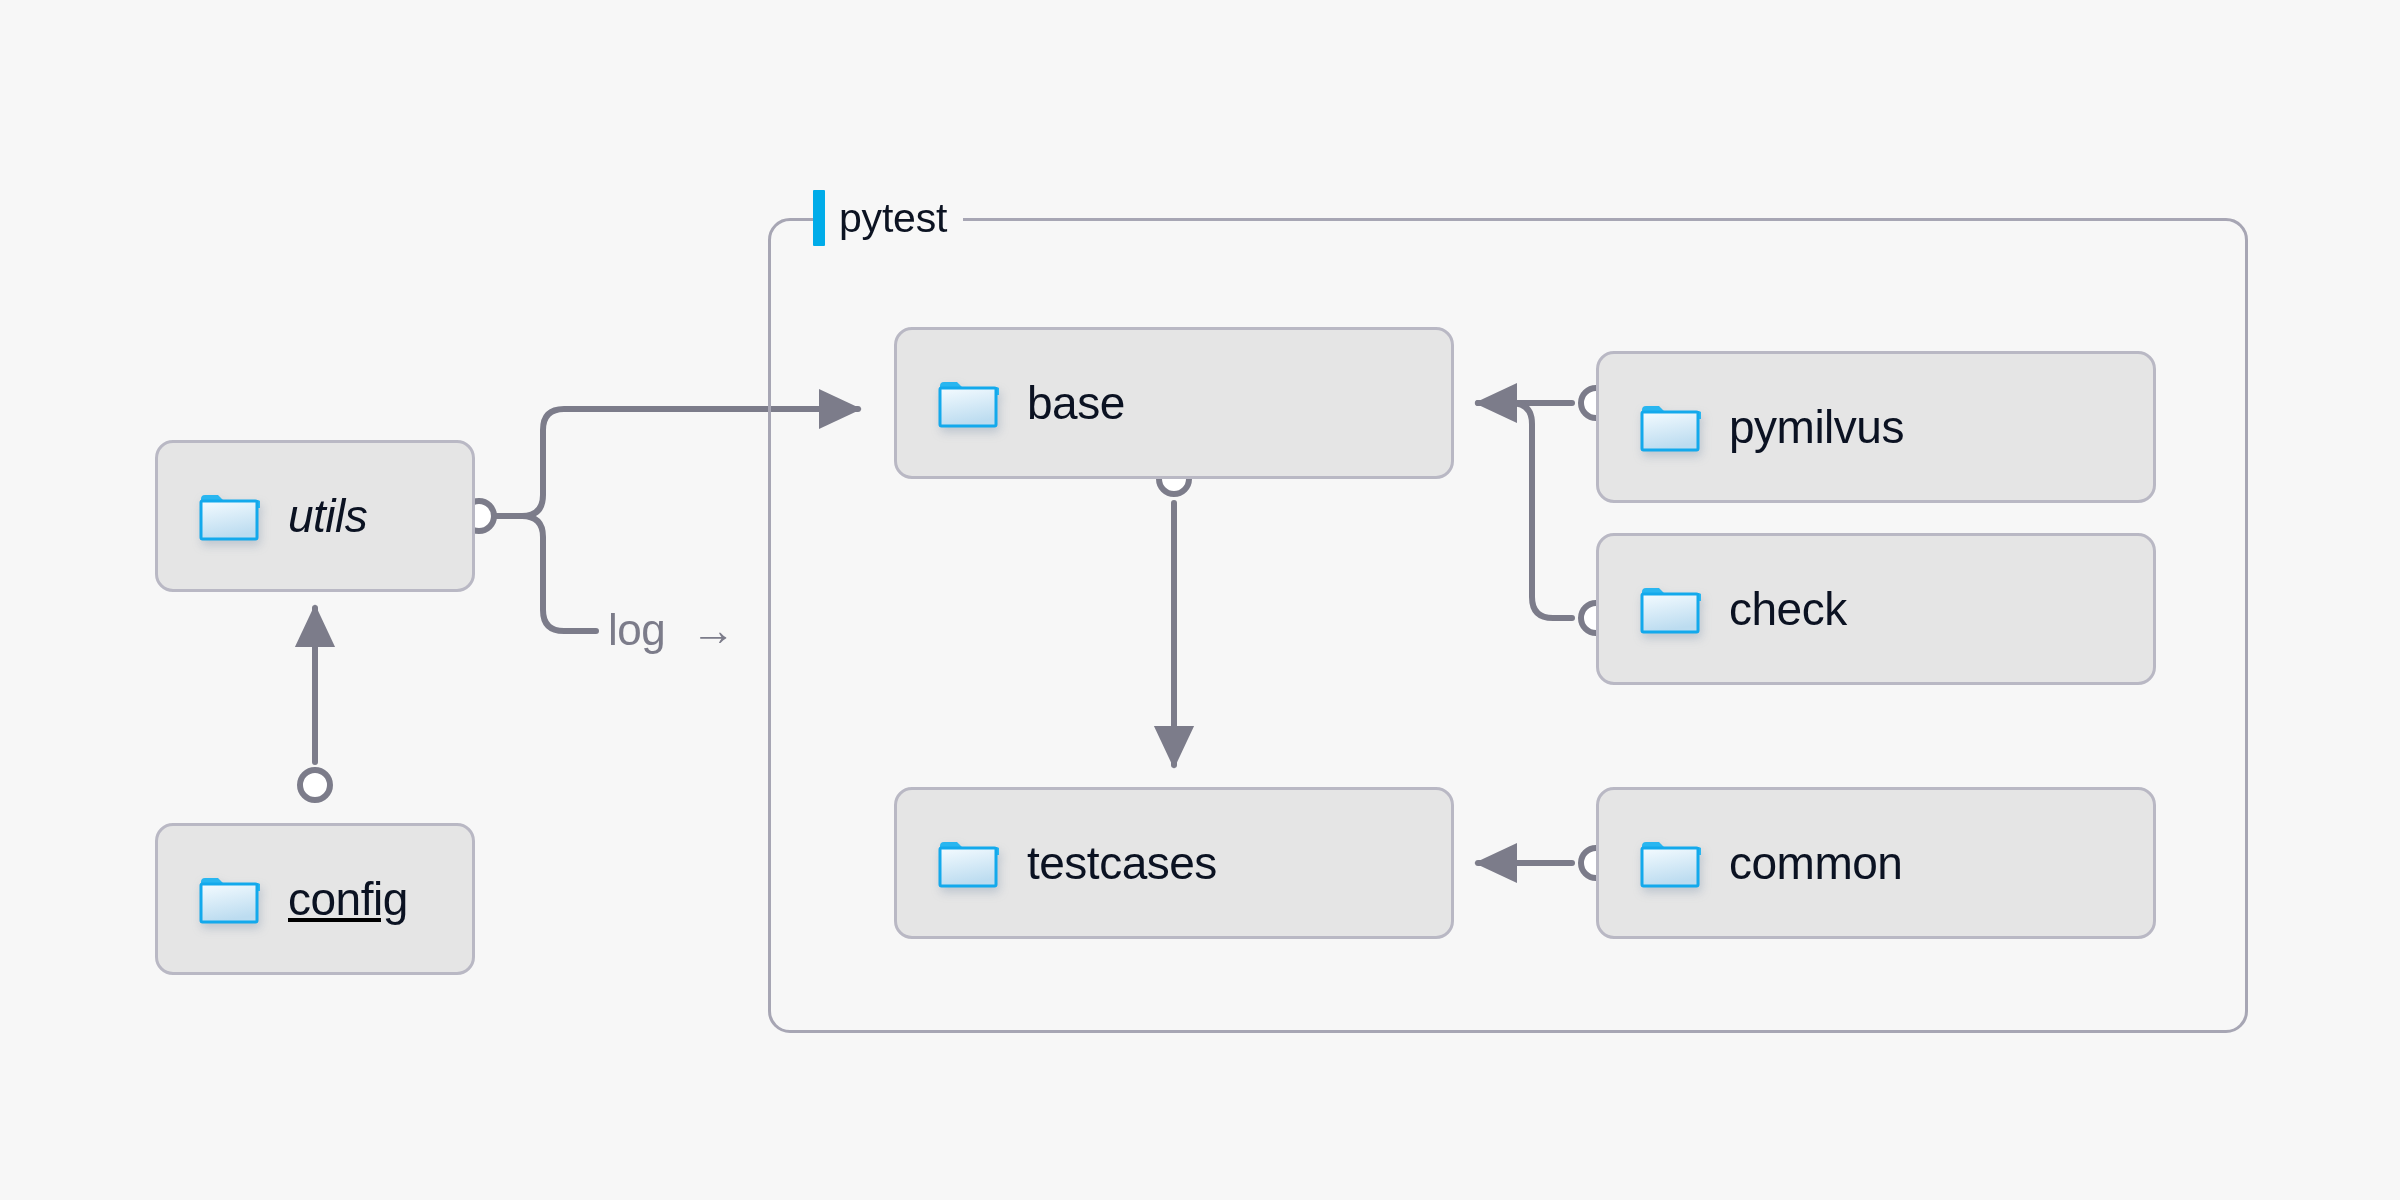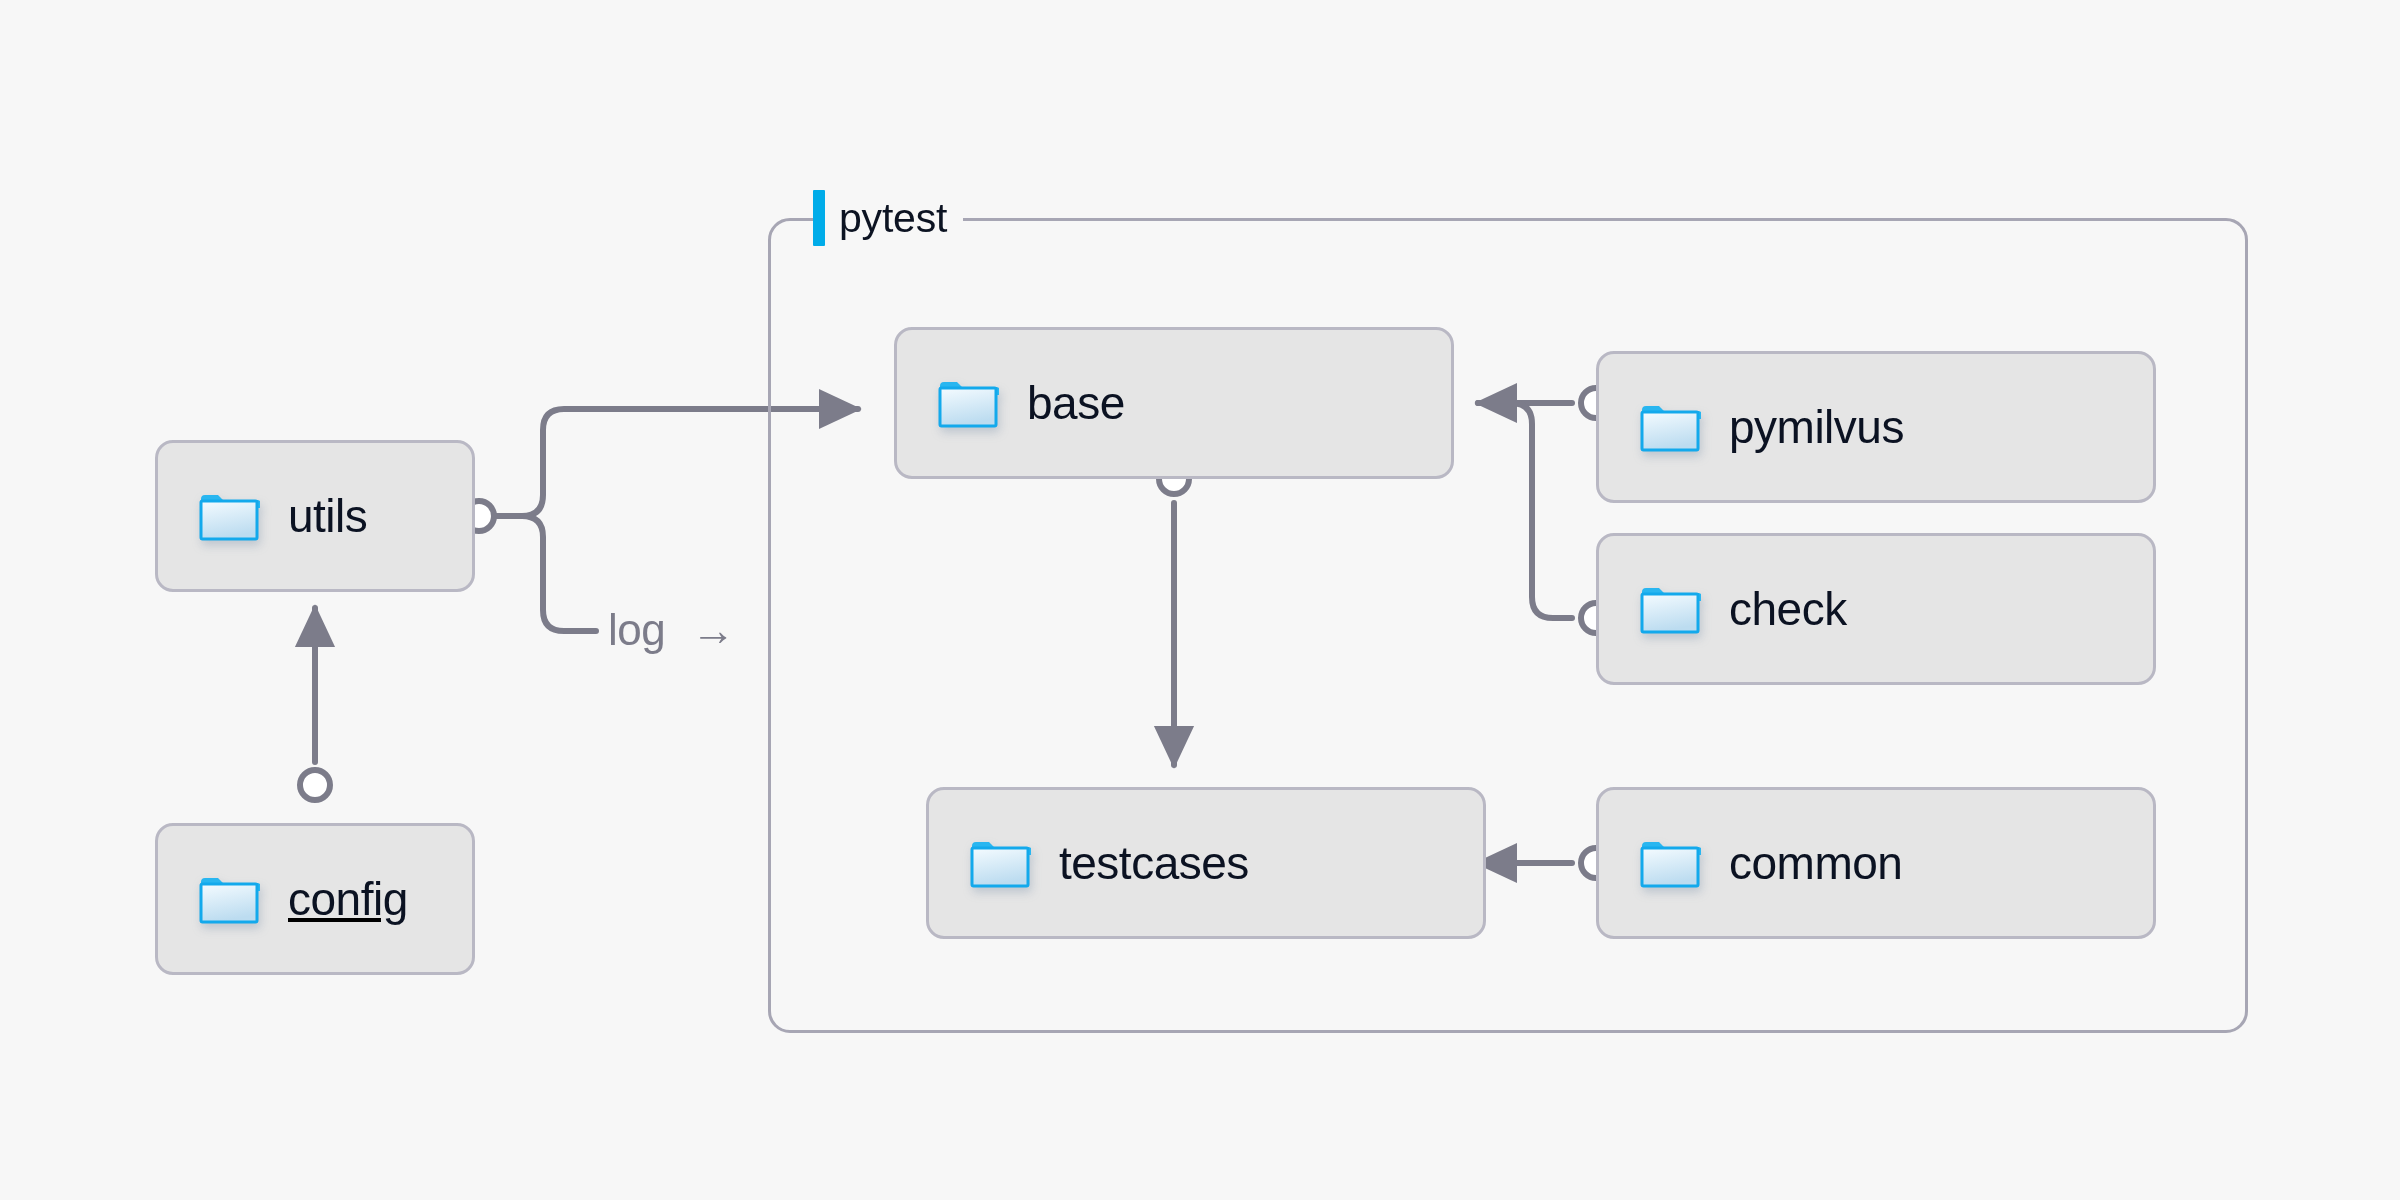--- a/index.html
+++ b/index.html
@@ -146,42 +146,42 @@
     <span class="group-accent-bar"></span>
     <span class="group-label-text">pytest</span>
   </div>
 
   <div class="edge-label" id="log-label" style="left: 608px; top: 605px; display: flex; align-items: center; gap: 26px; justify-content: space-between;">
     <span>log</span>
     <span>→</span>
   </div>
 
   <div id="nodes-layer">
-      <div class="node" style="left: 155px; top: 440px; width: 320px; height: 152px;">
+      <div class="node" style="left: 155px; top: 440px; width: 320px; height: 152px; font-style: italic;">
         <svg class="folder-icon" viewBox="0 0 62 52" xmlns="http://www.w3.org/2000/svg">
           <path d="M3 9 a4 4 0 0 1 4 -4 h13 l5 5 h34 a4 4 0 0 1 4 4 v4 H3 z" fill="#29b6f0"></path>
           <rect x="3" y="11" width="56" height="38" rx="1.5" fill="url(#folderGrad)" stroke="#13a9ec" stroke-width="3"></rect>
         </svg>
         <span class="node-label">utils</span>
       </div>
       <div class="node" style="left: 155px; top: 823px; width: 320px; height: 152px; text-decoration: underline;">
         <svg class="folder-icon" viewBox="0 0 62 52" xmlns="http://www.w3.org/2000/svg">
           <path d="M3 9 a4 4 0 0 1 4 -4 h13 l5 5 h34 a4 4 0 0 1 4 4 v4 H3 z" fill="#29b6f0"></path>
           <rect x="3" y="11" width="56" height="38" rx="1.5" fill="url(#folderGrad)" stroke="#13a9ec" stroke-width="3"></rect>
         </svg>
         <span class="node-label">config</span>
       </div>
       <div class="node" style="left: 894px; top: 327px; width: 560px; height: 152px;">
         <svg class="folder-icon" viewBox="0 0 62 52" xmlns="http://www.w3.org/2000/svg">
           <path d="M3 9 a4 4 0 0 1 4 -4 h13 l5 5 h34 a4 4 0 0 1 4 4 v4 H3 z" fill="#29b6f0"></path>
           <rect x="3" y="11" width="56" height="38" rx="1.5" fill="url(#folderGrad)" stroke="#13a9ec" stroke-width="3"></rect>
         </svg>
         <span class="node-label">base</span>
       </div>
-      <div class="node" style="left: 894px; top: 787px; width: 560px; height: 152px; margin-left: 32px;">
+      <div class="node" style="left: 894px; top: 787px; width: 560px; height: 152px;">
         <svg class="folder-icon" viewBox="0 0 62 52" xmlns="http://www.w3.org/2000/svg">
           <path d="M3 9 a4 4 0 0 1 4 -4 h13 l5 5 h34 a4 4 0 0 1 4 4 v4 H3 z" fill="#29b6f0"></path>
           <rect x="3" y="11" width="56" height="38" rx="1.5" fill="url(#folderGrad)" stroke="#13a9ec" stroke-width="3"></rect>
         </svg>
         <span class="node-label">testcases</span>
       </div>
       <div class="node" style="left: 1596px; top: 327px; width: 560px; height: 152px; margin-top: 24px;">
         <svg class="folder-icon" viewBox="0 0 62 52" xmlns="http://www.w3.org/2000/svg">
           <path d="M3 9 a4 4 0 0 1 4 -4 h13 l5 5 h34 a4 4 0 0 1 4 4 v4 H3 z" fill="#29b6f0"></path>
           <rect x="3" y="11" width="56" height="38" rx="1.5" fill="url(#folderGrad)" stroke="#13a9ec" stroke-width="3"></rect>

